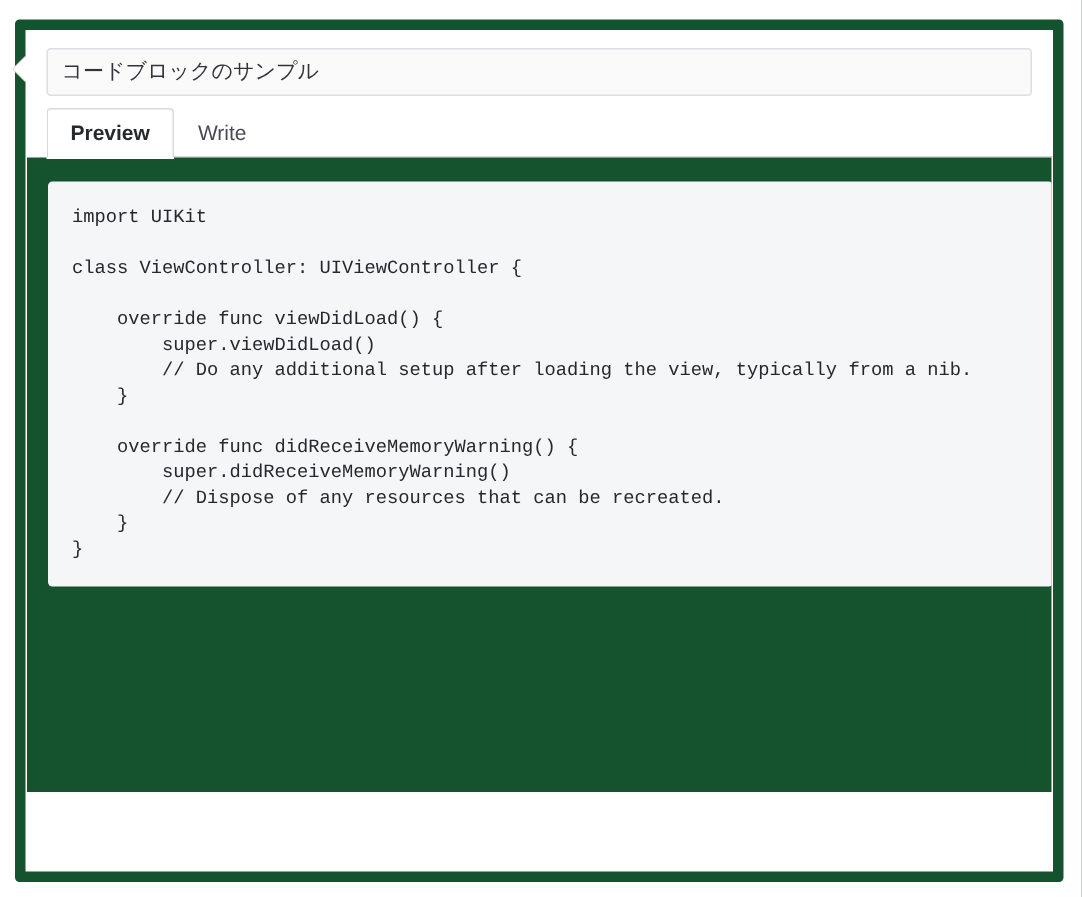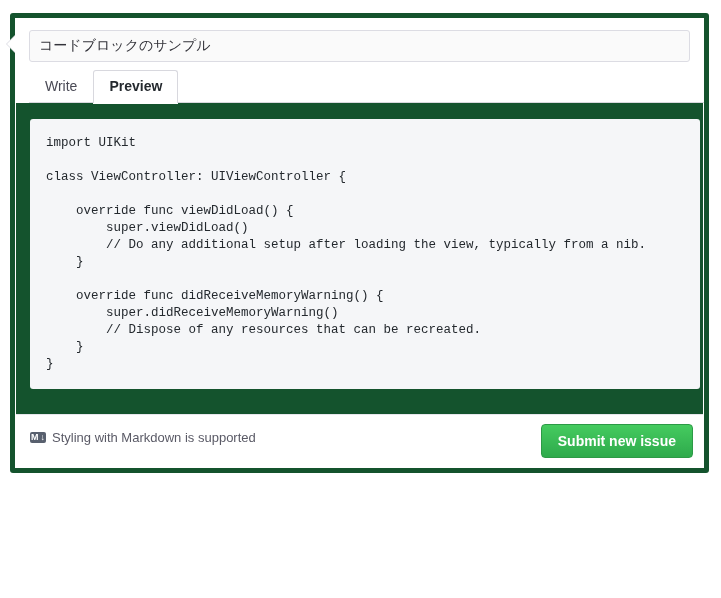--- a/index.html
+++ b/index.html
@@ -15,24 +15,24 @@
     -webkit-font-smoothing: antialiased;
     overflow: hidden;
   }
 
   
   #issue-form-wrap {
     position: absolute;
     left: 10px;
     top: 13px;
     width: 699px;
-    height: 460px;
+    height: 575px;
     box-sizing: border-box;
     background: #ffffff;
-    border: 5px solid #14532d;
+    border: 7px solid #14532d;
     border-radius: 3px;
   }
 
   
   #bubble-arrow-outer {
     position: absolute;
     left: -9px;
     top: 17px;
     width: 0;
     height: 0;
@@ -232,22 +232,22 @@
 
   <span id="bubble-arrow-outer"></span>
   <span id="bubble-arrow-inner"></span>
 
   <div id="title-row">
     <input id="issue-title-input" type="text" value="コードブロックのサンプル" placeholder="Title" style="">
   </div>
 
   <div id="tab-bar">
     <div class="tab-strip">
+      <div class="tab is-selected">Preview</div>
       <div class="tab">Write</div>
-      <div class="tab is-selected">Preview</div>
     </div>
   </div>
 
   <div id="preview-body">
     <div id="preview-inner">
       <pre id="code-block"><code>import UIKit
 
 class ViewController: UIViewController {
 
     override func viewDidLoad() {
@@ -256,21 +256,14 @@
     }
 
     override func didReceiveMemoryWarning() {
         super.didReceiveMemoryWarning()
         // Dispose of any resources that can be recreated.
     }
 }</code></pre>
     </div>
   </div>
 
-  <div id="form-footer">
-    <a id="markdown-hint" href="#">
-      <span id="markdown-icon"></span>
-      <span id="markdown-hint-label">Styling with Markdown is supported</span>
-    </a>
-    <button id="submit-new-issue-button" type="button">Submit new issue</button>
-  </div>
 
 </div>
 
 </body></html>

